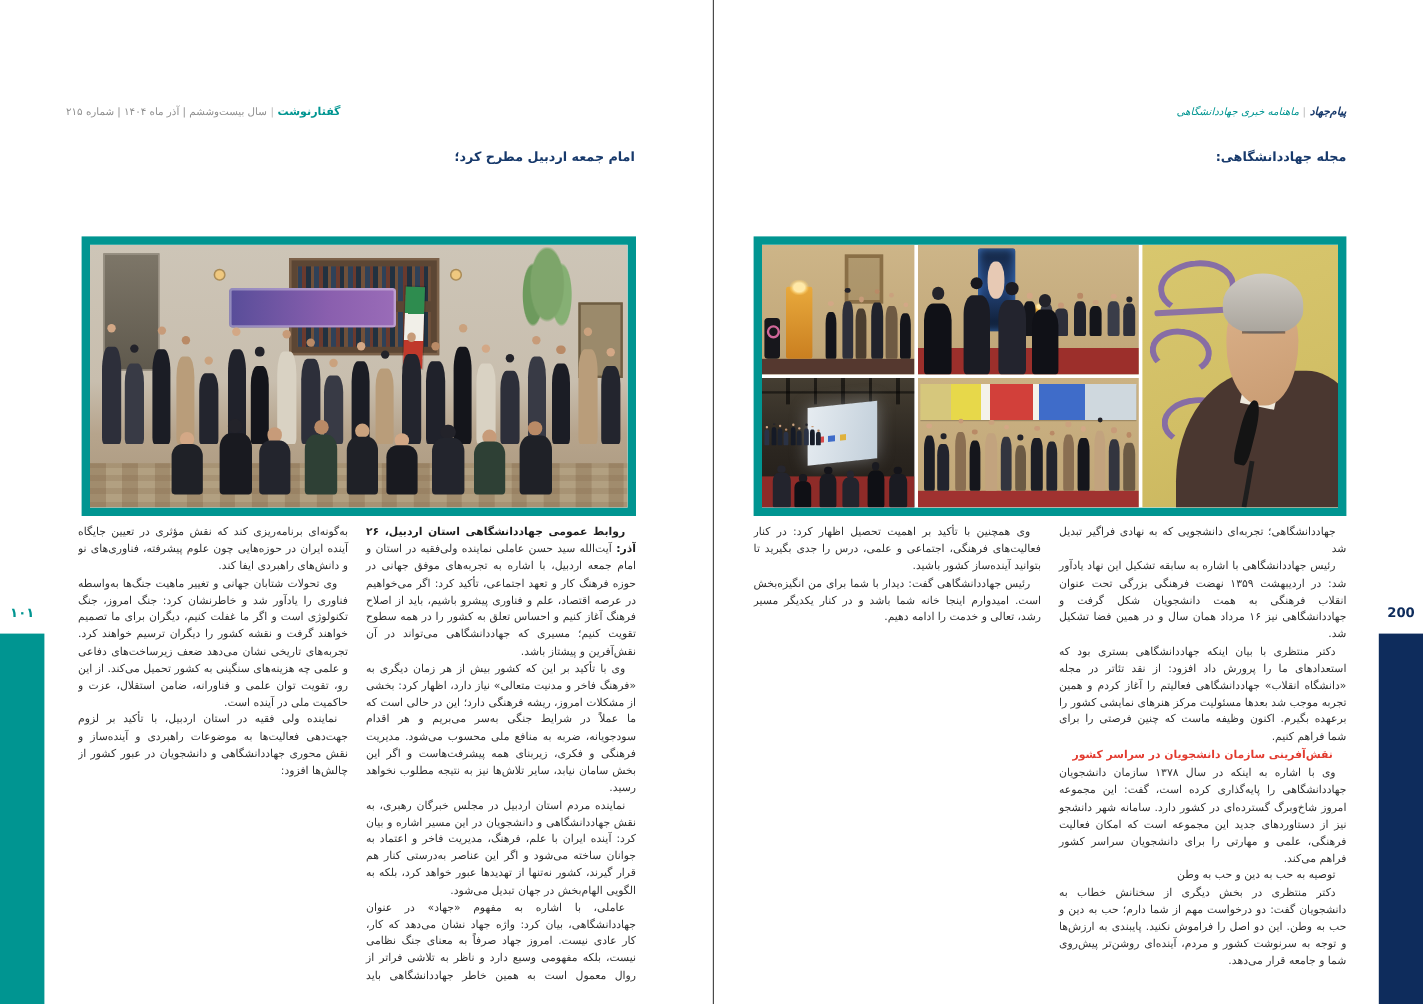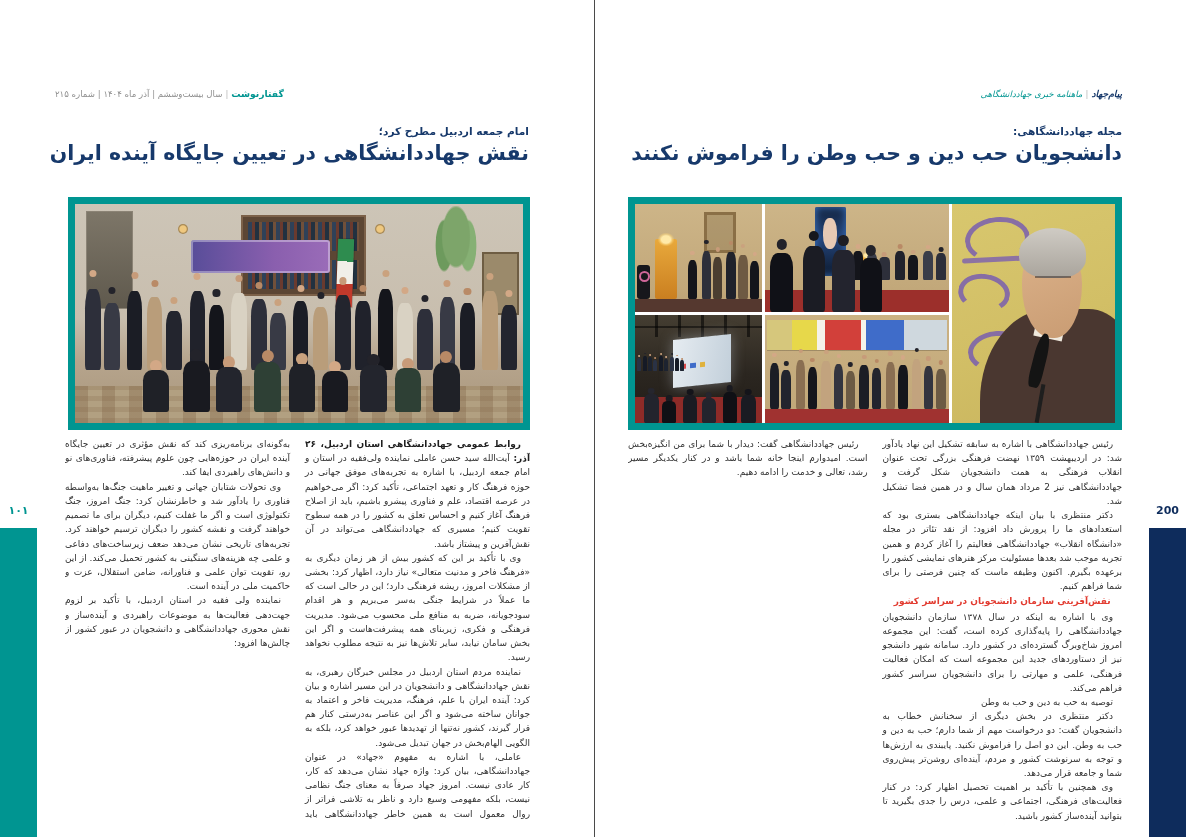--- a/index.html
+++ b/index.html
@@ -125,21 +125,20 @@
 </head>
 <body>
 
 <div class="spread">
 
   <div class="page page-left">
     <div class="runhead rh-left">
       <span class="brand">گفتارنوشت</span><span class="rh-sep">|</span><span>سال بیست‌وششم | آذر ماه ۱۴۰۴ | شماره ۲۱۵</span>
     </div>
     <div class="kicker pl-kicker">امام جمعه اردبیل مطرح کرد؛</div>
-    <div class="headline pl-headline">نقش جهاددانشگاهی در تعیین جایگاه آینده ایران</div>
 
     <div class="photo-frame pl-photo">
       <div class="gp">
         <div class="gp-door"></div>
         <div class="gp-shelf"></div>
         <div class="gp-banner"></div>
         <div class="gp-flag"></div>
         <div class="gp-plant"></div>
         <div class="gp-frame"></div>
         <div class="gp-lamp lamp-a"></div>
@@ -190,21 +189,20 @@
         <p class="blk blk-p">وی تحولات شتابان جهانی و تغییر ماهیت جنگ‌ها به‌واسطه فناوری را یادآور شد و خاطرنشان کرد: جنگ امروز، جنگ تکنولوژی است و اگر ما غفلت کنیم، دیگران برای ما تصمیم خواهند گرفت و نقشه کشور را دیگران ترسیم خواهند کرد. تجربه‌های تاریخی نشان می‌دهد ضعف زیرساخت‌های دفاعی و علمی چه هزینه‌های سنگینی به کشور تحمیل می‌کند. از این رو، تقویت توان علمی و فناورانه، ضامن استقلال، عزت و حاکمیت ملی در آینده است.</p>
         <p class="blk blk-p">نماینده ولی فقیه در استان اردبیل، با تأکید بر لزوم جهت‌دهی فعالیت‌ها به موضوعات راهبردی و آینده‌ساز و نقش محوری جهاددانشگاهی و دانشجویان در عبور کشور از چالش‌ها افزود:</p>
       </div>
   </div>
 
   <div class="page page-right">
     <div class="runhead rh-right">
       <span class="brand">پیام‌جهاد</span><span class="rh-sep">|</span><span>ماهنامه خبری جهاددانشگاهی</span>
     </div>
     <div class="kicker pr-kicker">مجله جهاددانشگاهی:</div>
-    <div class="headline pr-headline">دانشجویان حب دین و حب وطن را فراموش نکنند</div>
 
     <div class="photo-frame pr-photo">
       <div class="collage">
         <div class="cgrid">
           <div class="cell cellA">
             <div class="floor"></div>
             <div class="speakerbox"></div>
             <div class="podium pdA"></div>
             <div class="backdropA"></div>
             <div class="crowd crowdA">
@@ -291,21 +289,22 @@
           <div class="sp-head"></div>
           <div class="sp-hair"></div>
           <div class="sp-brow"></div>
           <div class="sp-mic"></div>
           <div class="sp-stand"></div>
         </div>
       </div>
     </div>
 
     <div class="article pr-article">
-        <p class="blk blk-p">رئیس جهاددانشگاهی با اشاره به سابقه تشکیل این نهاد یادآور شد: در اردیبهشت ۱۳۵۹ نهضت فرهنگی بزرگی تحت عنوان انقلاب فرهنگی به همت دانشجویان شکل گرفت و جهاددانشگاهی نیز 2 مرداد همان سال و در همین فضا تشکیل شد.</p>
+        <p class="blk blk-sub">جهاددانشگاهی؛ تجربه‌ای دانشجویی که به نهادی فراگیر تبدیل شد</p>
+        <p class="blk blk-p">رئیس جهاددانشگاهی با اشاره به سابقه تشکیل این نهاد یادآور شد: در اردیبهشت ۱۳۵۹ نهضت فرهنگی بزرگی تحت عنوان انقلاب فرهنگی به همت دانشجویان شکل گرفت و جهاددانشگاهی نیز ۱۶ مرداد همان سال و در همین فضا تشکیل شد.</p>
         <p class="blk blk-p">دکتر منتظری با بیان اینکه جهاددانشگاهی بستری بود که استعدادهای ما را پرورش داد افزود: از نقد تئاتر در مجله «دانشگاه انقلاب» جهاددانشگاهی فعالیتم را آغاز کردم و همین تجربه موجب شد بعدها مسئولیت مرکز هنرهای نمایشی کشور را برعهده بگیرم. اکنون وظیفه ماست که چنین فرصتی را برای شما فراهم کنیم.</p>
         <p class="blk blk-subred">نقش‌آفرینی سازمان دانشجویان در سراسر کشور</p>
         <p class="blk blk-p">وی با اشاره به اینکه در سال ۱۳۷۸ سازمان دانشجویان جهاددانشگاهی را پایه‌گذاری کرده است، گفت: این مجموعه امروز شاخ‌وبرگ گسترده‌ای در کشور دارد. سامانه شهر دانشجو نیز از دستاوردهای جدید این مجموعه است که امکان فعالیت فرهنگی، علمی و مهارتی را برای دانشجویان سراسر کشور فراهم می‌کند.</p>
         <p class="blk blk-sub">توصیه به حب به دین و حب به وطن</p>
         <p class="blk blk-p">دکتر منتظری در بخش دیگری از سخنانش خطاب به دانشجویان گفت: دو درخواست مهم از شما دارم؛ حب به دین و حب به وطن. این دو اصل را فراموش نکنید. پایبندی به ارزش‌ها و توجه به سرنوشت کشور و مردم، آینده‌ای روشن‌تر پیش‌روی شما و جامعه قرار می‌دهد.</p>
         <p class="blk blk-p">وی همچنین با تأکید بر اهمیت تحصیل اظهار کرد: در کنار فعالیت‌های فرهنگی، اجتماعی و علمی، درس را جدی بگیرید تا بتوانید آینده‌ساز کشور باشید.</p>
         <p class="blk blk-p">رئیس جهاددانشگاهی گفت: دیدار با شما برای من انگیزه‌بخش است. امیدوارم اینجا خانه شما باشد و در کنار یکدیگر مسیر رشد، تعالی و خدمت را ادامه دهیم.</p>
       </div>
   </div>
 

